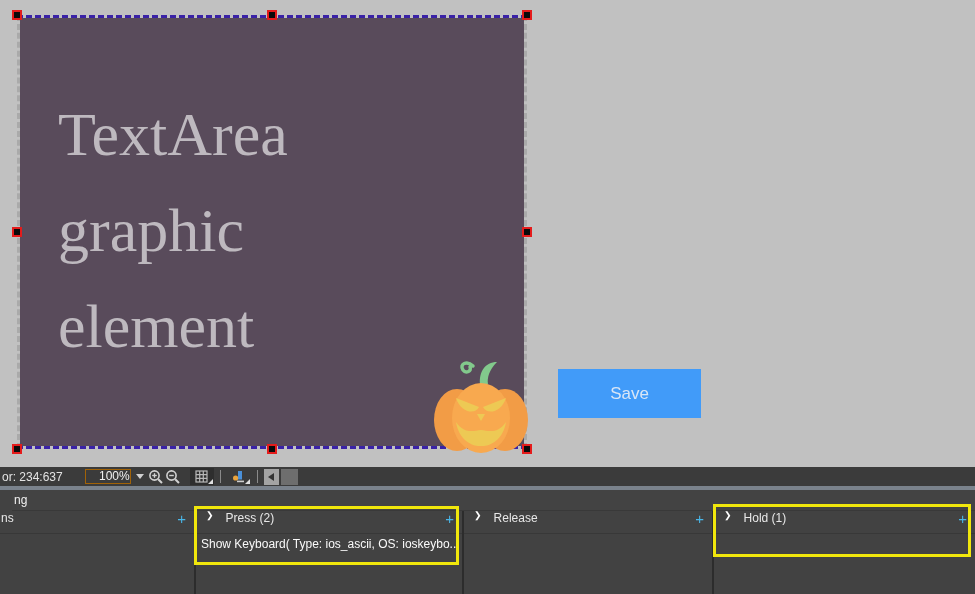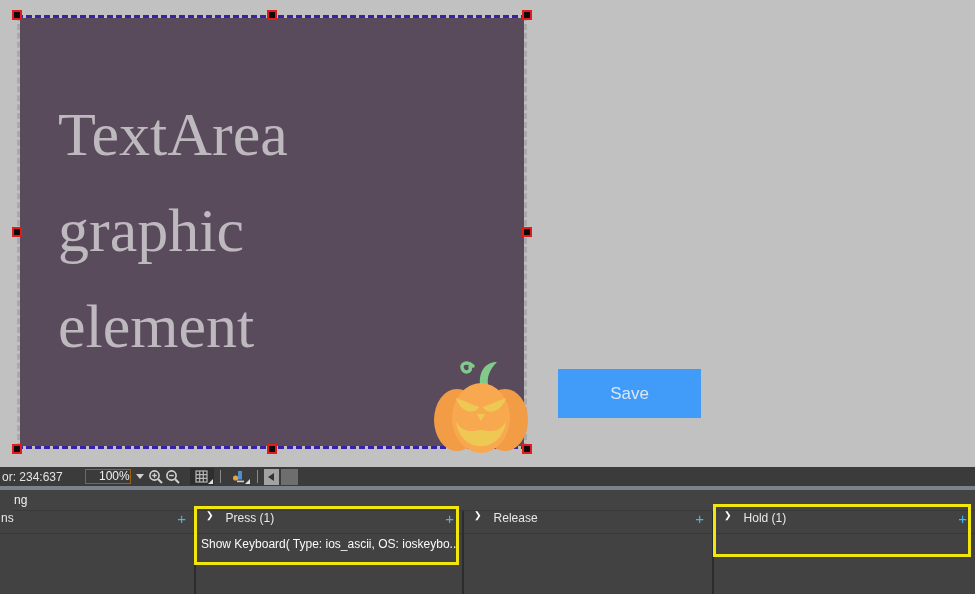--- a/index.html
+++ b/index.html
@@ -199,21 +199,21 @@
       <div class="col col-1">
         <div class="col-header no-chev">
           <span class="col-label first">ns</span>
           <span class="plus">+</span>
         </div>
       </div>
 
       <div class="col col-2">
         <div class="col-header">
           <span class="chevron">❯</span>
-          <span class="col-label">Press (1)</span>
+          <span class="col-label">Press (2)</span>
           <span class="plus">+</span>
         </div>
         <div class="col-item">Show Keyboard( Type: ios_ascii, OS: ioskeybo...</div>
       </div>
 
       <div class="col col-3">
         <div class="col-header">
           <span class="chevron">❯</span>
           <span class="col-label">Release</span>
           <span class="plus">+</span>

